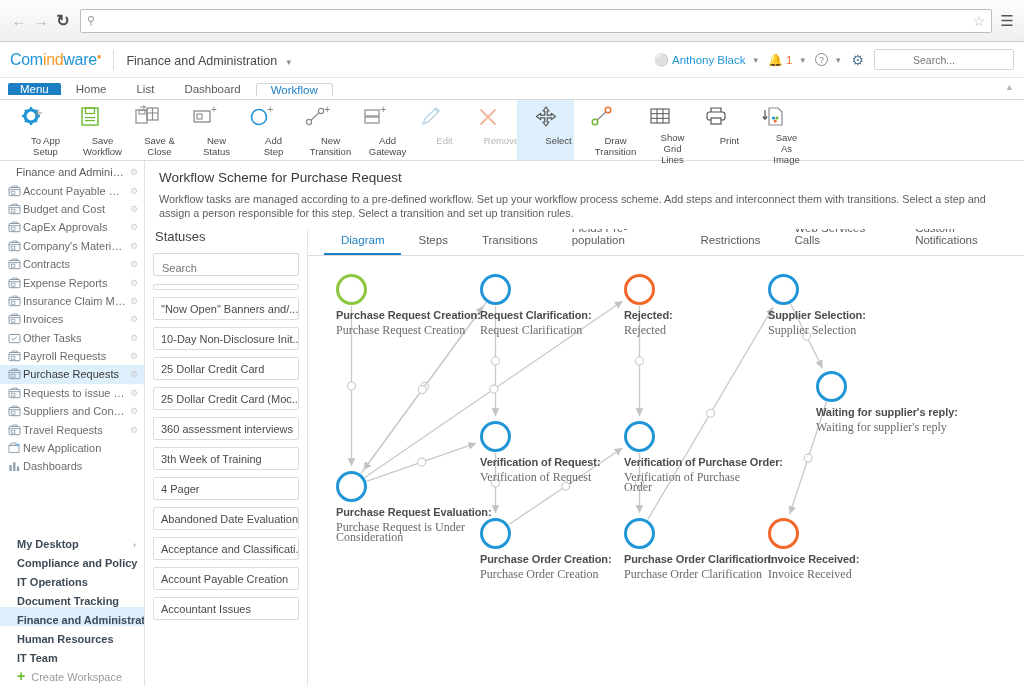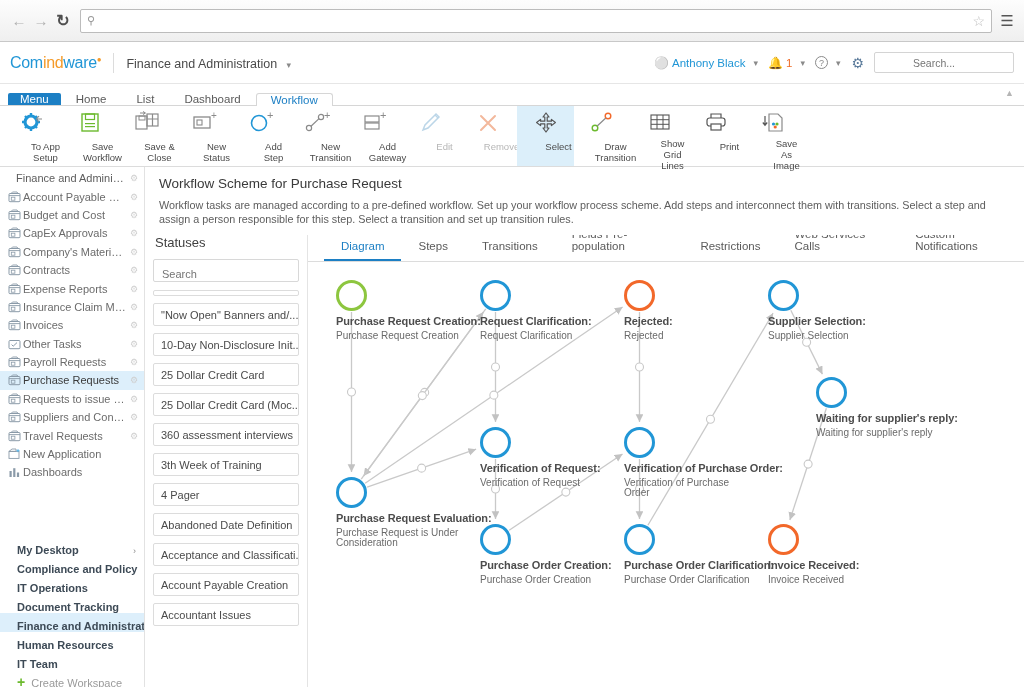--- a/index.html
+++ b/index.html
@@ -35,21 +35,21 @@
     padding: 0 6px;
     font-size: 11px; color: #333;
   }
   .url-search-ico { color: #9a9a9a; font-size: 11px; margin-right: 5px; }
   .url-text { flex: 1 1 auto; color: #333; font-size: 11px; }
   .star-ico { color: #bdbdbd; font-size: 14px; margin-left: 4px; }
   .ham-ico { color: #555; font-size: 15px; width: 18px; text-align: center; }
 
   
   .app-header {
-    height: 42px; display: flex; align-items: center;
+    height: 36px; display: flex; align-items: center;
     padding: 0 10px 0 10px;
     background: #ffffff;
     border-bottom: 1px solid #e6e6e6;
   }
   .logo { font-size: 16px; letter-spacing: -0.3px; font-weight: 400; position: relative; }
   .logo .b1 { color: #2196d6; }
   .logo .o1 { color: #f59b2a; }
   .logo .b2 { color: #2196d6; }
   .logo .reg { color: #f59b2a; font-size: 8px; vertical-align: super; }
   .logo-sep {
@@ -79,21 +79,21 @@
   .hdr-search input {
     border: 0; outline: 0; flex: 1 1 auto;
     font-size: 10.5px; color: #444; font-family: inherit;
     background: transparent;
     margin-left: 31px;
   }
   .hdr-search .mag { color: #9a9a9a; font-size: 11px; }
 
   
   .tabstrip {
-    height: 22px; display: flex; align-items: flex-end;
+    height: 22px; display: flex; align-items: center;
     border-bottom: 1px solid #d6d6d6;
     background: #fff; padding-left: 8px;
     position: relative;
   }
   .menu-btn {
     background: #1c7fc4; color: #fff;
     font-size: 11.5px; padding: 0 12px;
     display: flex; align-items: center;
     border-radius: 2px 2px 0 0;
   }
@@ -224,22 +224,22 @@
   }
   .node.start .circ { border-color: #8dc63f; }
   .node.end .circ { border-color: #f2682a; }
   .node .ttl {
     position: absolute; top: 35px; left: 0;
     font-size: 11px; font-weight: bold; color: #4d4d4d;
     white-space: nowrap; letter-spacing: -0.1px;
   }
   .node .sub {
     position: absolute; top: 51px; left: 0;
-    font-size: 10px; color: #6a6a6a;
-    font-family: Liberation Sans, sans-serif;
+    font-size: 12px; color: #6a6a6a;
+    font-family: Liberation Serif, serif;
     line-height: 10px; white-space: pre;
   }
   svg.links { position: absolute; inset: 0; width: 100%; height: 100%; pointer-events: none; }
 </style>
 </head>
 <body>
 
 <div class="browser-bar">
   <div class="nav-btn">←</div>
   <div class="nav-btn">→</div>
@@ -692,21 +692,21 @@
         </div>
         <div id="st-list">
             <div class="st-item thin"></div>
             <div class="st-item">"Now Open" Banners and/...</div>
             <div class="st-item">10-Day Non-Disclosure Init...</div>
             <div class="st-item">25 Dollar Credit Card</div>
             <div class="st-item">25 Dollar Credit Card (Moc...</div>
             <div class="st-item">360 assessment interviews</div>
             <div class="st-item">3th Week of Training</div>
             <div class="st-item">4 Pager</div>
-            <div class="st-item">Abandoned Date Definition</div>
+            <div class="st-item">Abandoned Date Evaluation</div>
             <div class="st-item">Acceptance and Classificati...</div>
             <div class="st-item">Account Payable Creation</div>
             <div class="st-item">Accountant Issues</div>
           </div>
       </div>
 
       <div class="diagram-pane">
         <div class="dtabs" id="dtabs">
             <div class="dtab active">Diagram</div>
             <div class="dtab">Steps</div>

